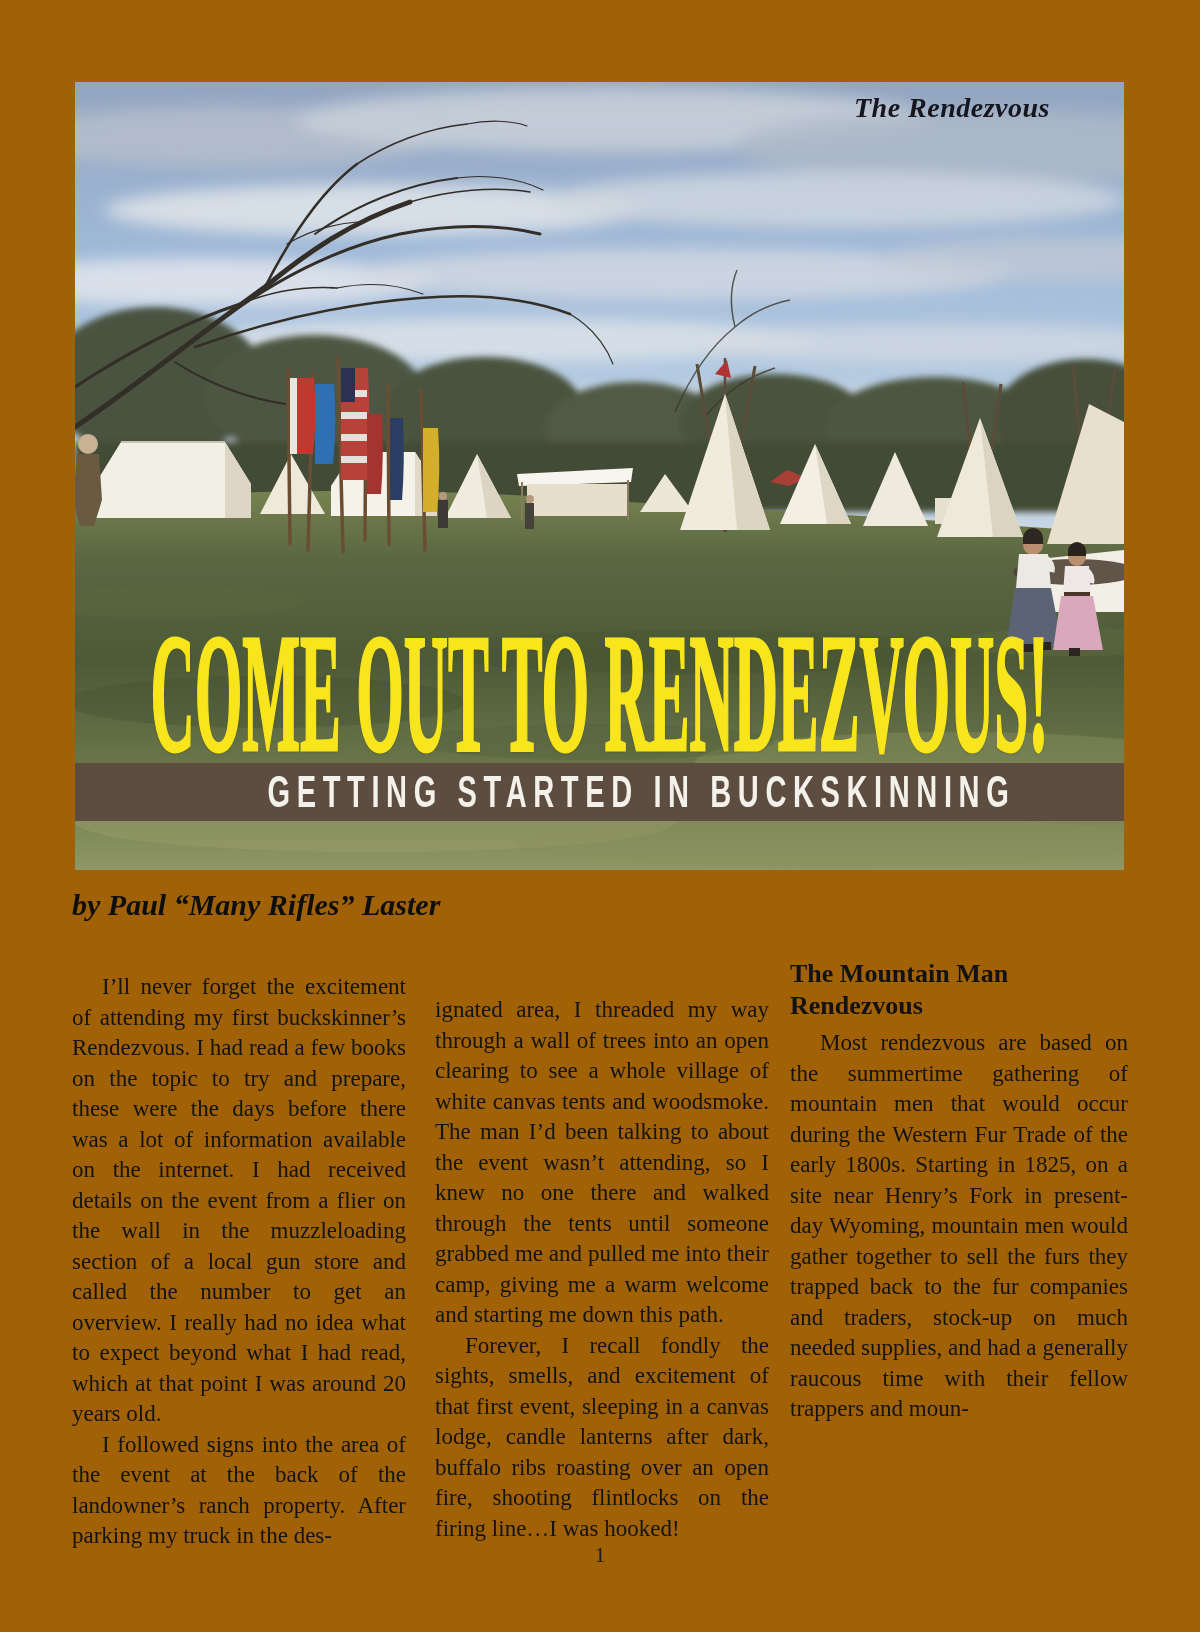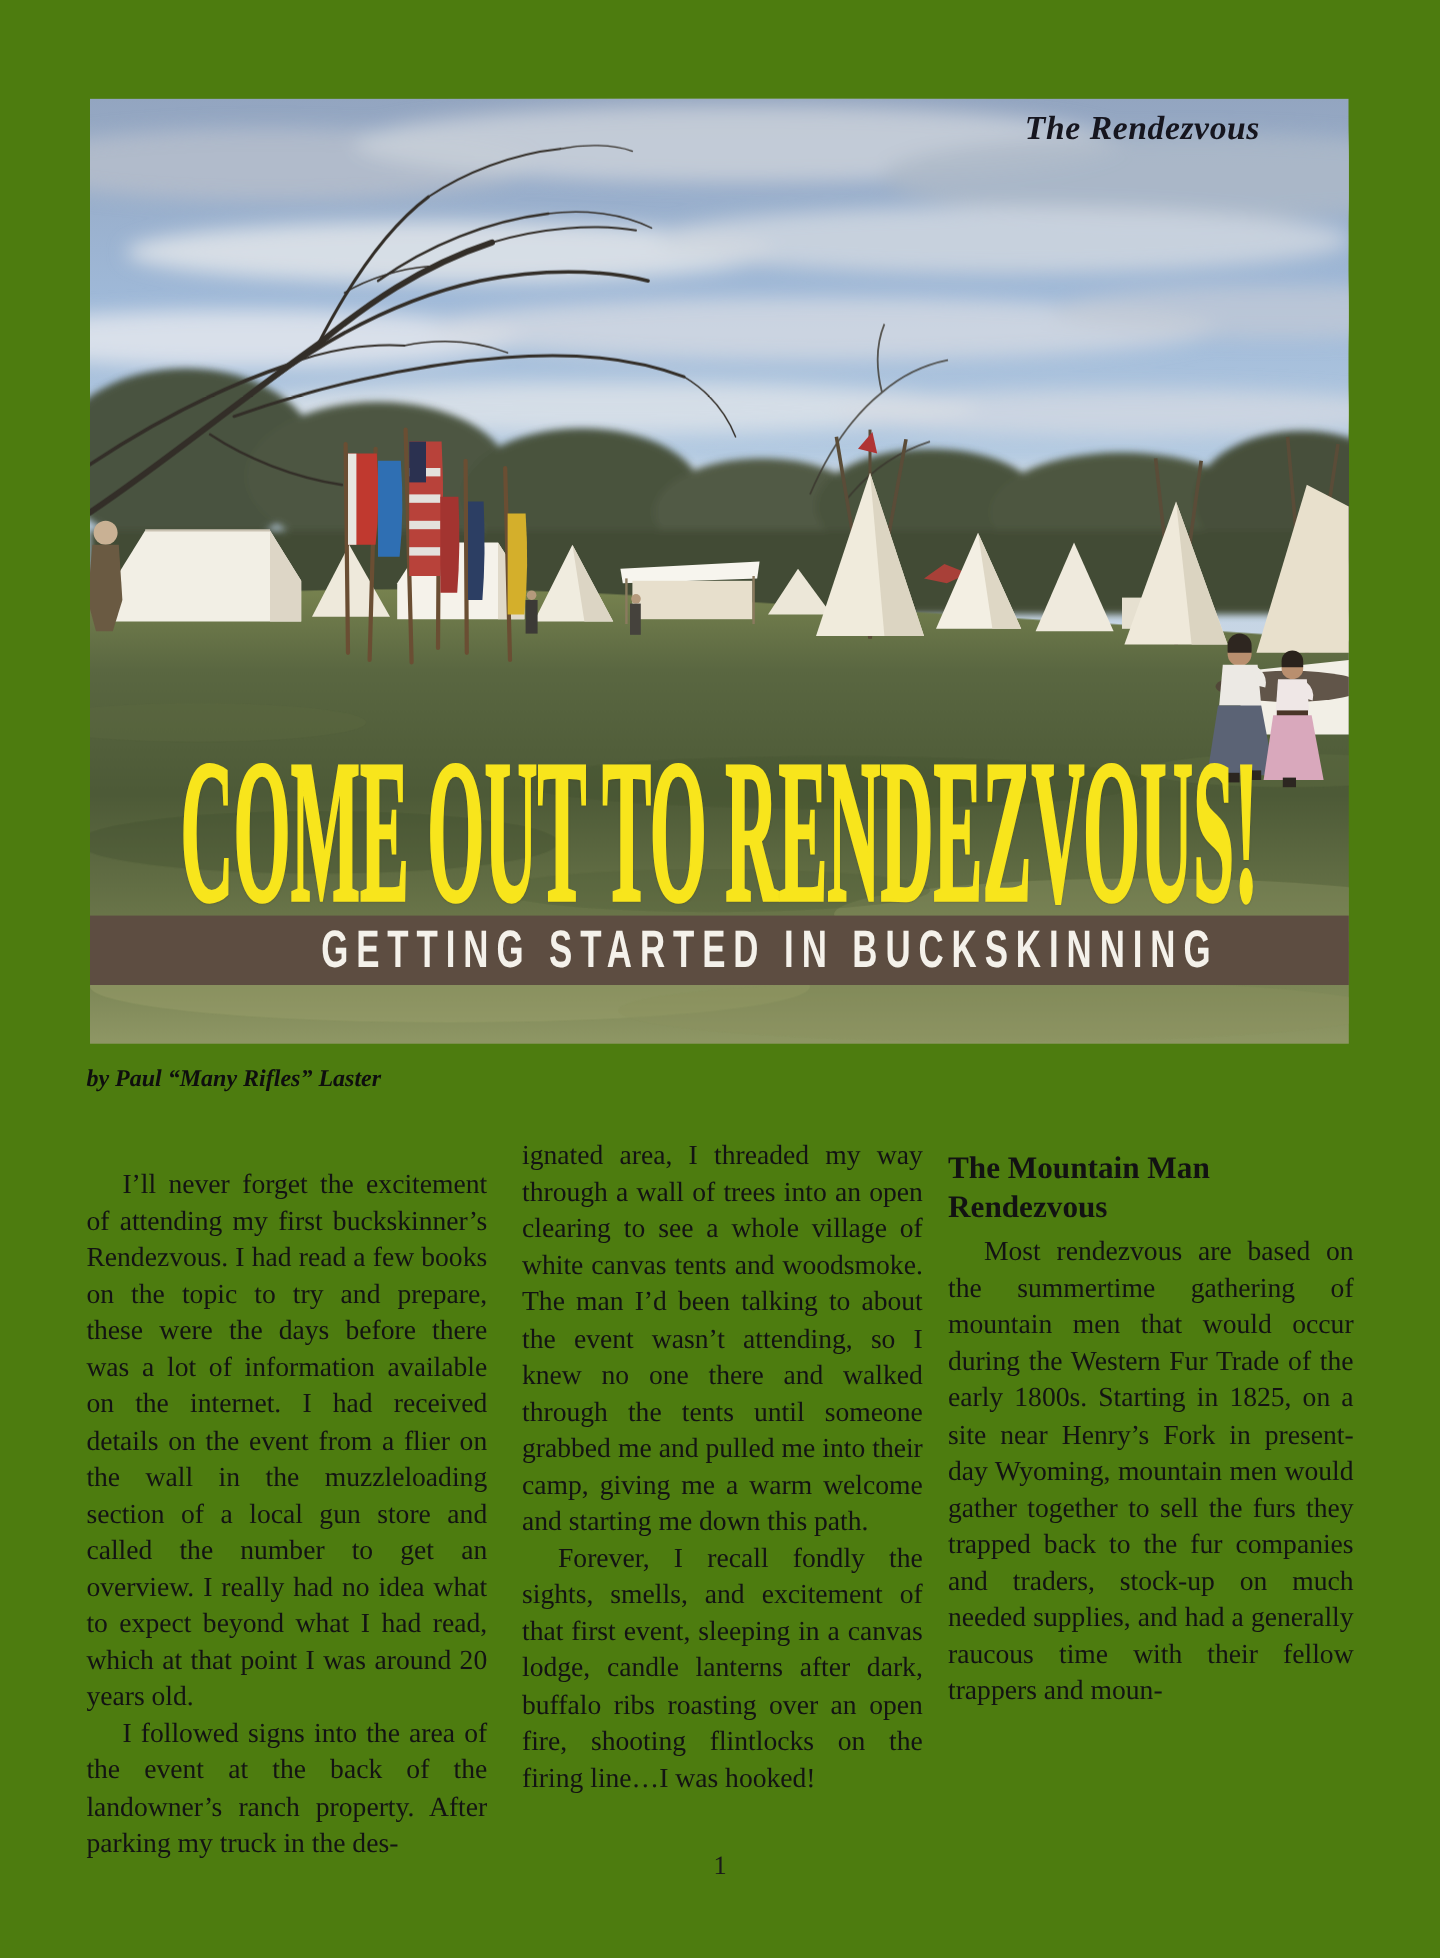--- a/index.html
+++ b/index.html
@@ -1,16 +1,16 @@
 <!DOCTYPE html>
 <html><head>
 <meta charset="utf-8">
 <style>
   html,body{margin:0;padding:0;background:#ffffff;}
-  #page{position:relative;width:1200px;height:1632px;background:#4d7c0f;overflow:hidden;
+  #page{position:relative;width:1200px;height:1632px;background:#a16207;overflow:hidden;
         font-family:"Liberation Serif",serif;color:#141414;}
 
   
   #photo{position:absolute;left:75px;top:82px;width:1049px;height:788px;overflow:hidden;}
   #photo svg{position:absolute;left:0;top:0;}
   .mag-header{position:absolute;top:10px;right:74px;font-size:28px;font-weight:bold;
               font-style:italic;color:#16161f;letter-spacing:.5px;}
   .hero-title-wrap{position:absolute;left:0;right:0;top:536px;height:150px;
                    display:flex;align-items:center;justify-content:center;}
   .hero-title{display:inline-block;white-space:nowrap;font-family:"Liberation Serif",serif;
@@ -18,26 +18,26 @@
               transform:scaleX(.36);transform-origin:center;
               -webkit-text-stroke:3px #f8e51c;
               text-shadow:0 2px 3px rgba(45,45,5,.35);}
   .hero-banner{position:absolute;left:0;right:0;top:681px;height:58px;background:#5d4d41;
                display:flex;align-items:center;justify-content:flex-start;}
   .hero-subtitle{display:inline-block;white-space:nowrap;font-family:"Liberation Sans",sans-serif;
                  font-weight:bold;font-size:44px;letter-spacing:10px;color:#f4f1ea;
                  transform:scaleX(.66);transform-origin:center;}
 
   
-  .byline{position:absolute;left:72px;top:888px;font-size:20px;font-weight:bold;
+  .byline{position:absolute;left:72px;top:888px;font-size:30px;font-weight:bold;
           font-style:italic;color:#0e0e0e;text-align:center;}
   .col{position:absolute;top:948px;width:334px;font-size:23px;line-height:30.5px;
        text-align:justify;color:#131313;}
   #col1{left:72px;margin-top:24px;}
-  #col2{left:435px;}
+  #col2{left:435px;margin-top:47px;}
   #col3{left:790px;width:338px;}
   .col p{margin:0;}
   .col p.indent{text-indent:30px;}
   .col h2{margin:10px 0 6px 0;font-size:26px;line-height:32px;text-align:left;
           font-weight:bold;color:#121212;}
   .pageno{position:absolute;left:0;right:0;top:1542px;text-align:center;
           font-size:22px;color:#1a1a1a;}
 </style>
 </head>
 <body>

